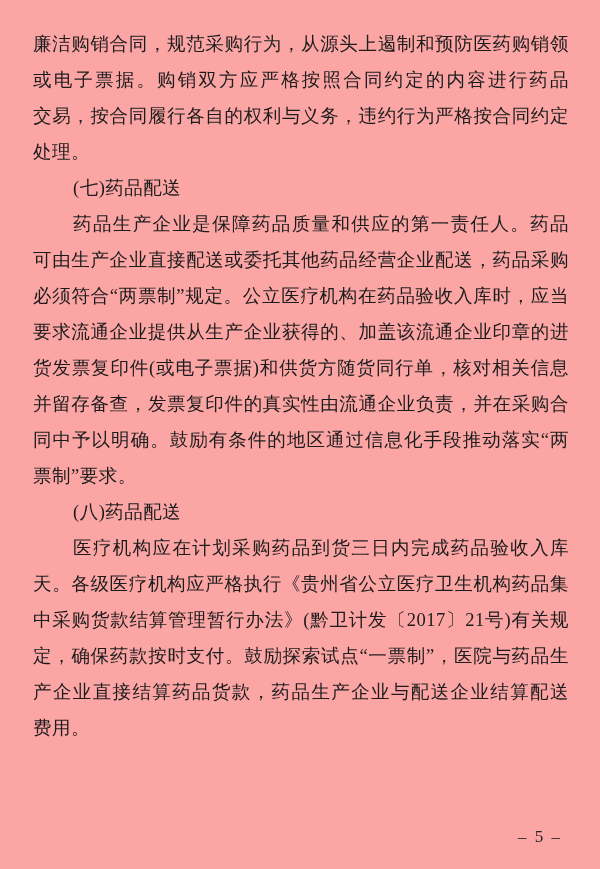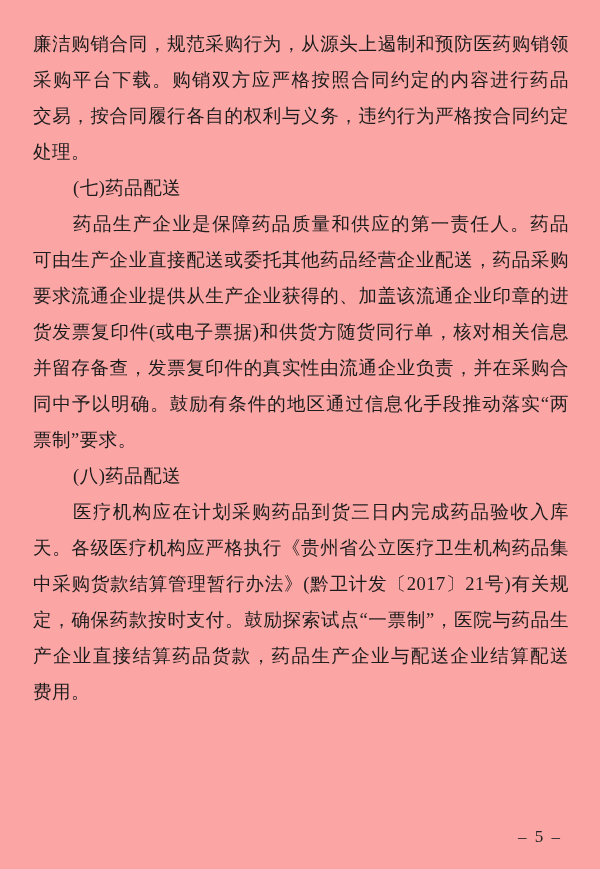--- a/index.html
+++ b/index.html
@@ -48,26 +48,27 @@
     letter-spacing: 2px;
     color: #222324;
   }
 </style>
 </head>
 <body>
 
 <div class="page">
   <div class="body-text">
       <div class="line just">廉洁购销合同，规范采购行为，从源头上遏制和预防医药购销领</div>
-      <div class="line just">采购平台下载。购销双方应严格按照合同约定的内容进行药品</div>
+      <div class="line just">或电子票据。购销双方应严格按照合同约定的内容进行药品</div>
       <div class="line just">交易，按合同履行各自的权利与义务，违约行为严格按合同约定</div>
       <div class="line">处理。</div>
       <div class="line indent">(七)药品配送</div>
       <div class="line indent just">药品生产企业是保障药品质量和供应的第一责任人。药品</div>
       <div class="line just">可由生产企业直接配送或委托其他药品经营企业配送，药品采购</div>
+      <div class="line just">必须符合“两票制”规定。公立医疗机构在药品验收入库时，应当</div>
       <div class="line just">要求流通企业提供从生产企业获得的、加盖该流通企业印章的进</div>
       <div class="line just">货发票复印件(或电子票据)和供货方随货同行单，核对相关信息</div>
       <div class="line just">并留存备查，发票复印件的真实性由流通企业负责，并在采购合</div>
       <div class="line just">同中予以明确。鼓励有条件的地区通过信息化手段推动落实“两</div>
       <div class="line">票制”要求。</div>
       <div class="line indent">(八)药品配送</div>
       <div class="line indent just">医疗机构应在计划采购药品到货三日内完成药品验收入库</div>
       <div class="line just">天。各级医疗机构应严格执行《贵州省公立医疗卫生机构药品集</div>
       <div class="line just">中采购货款结算管理暂行办法》(黔卫计发〔2017〕21号)有关规</div>
       <div class="line just">定，确保药款按时支付。鼓励探索试点“一票制”，医院与药品生</div>

